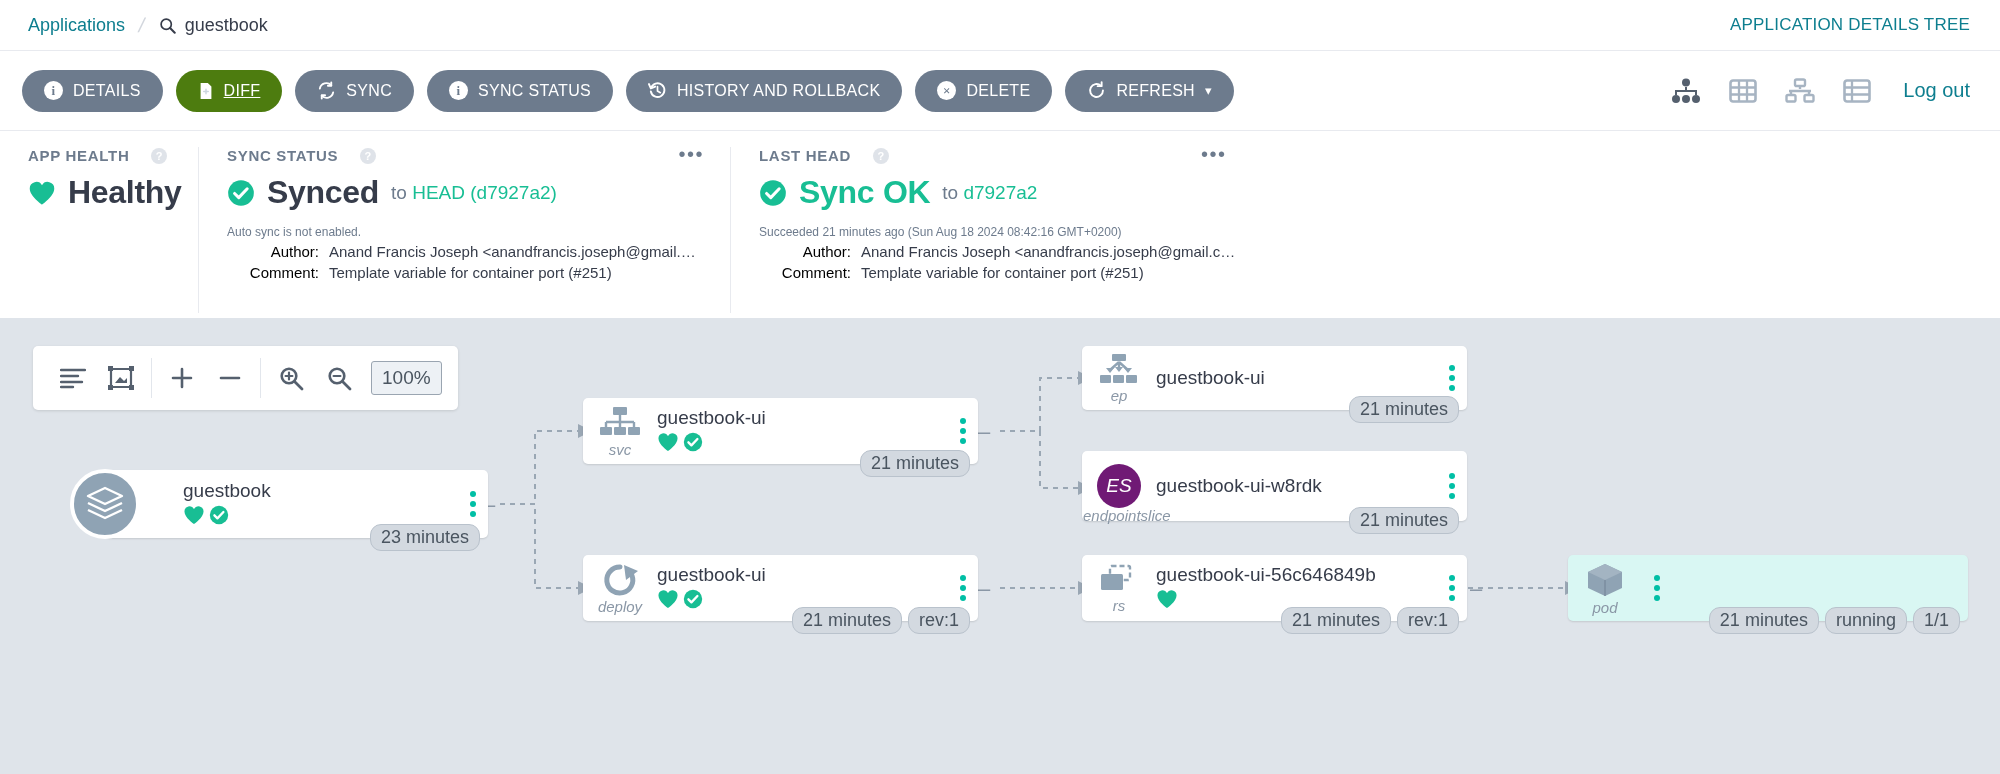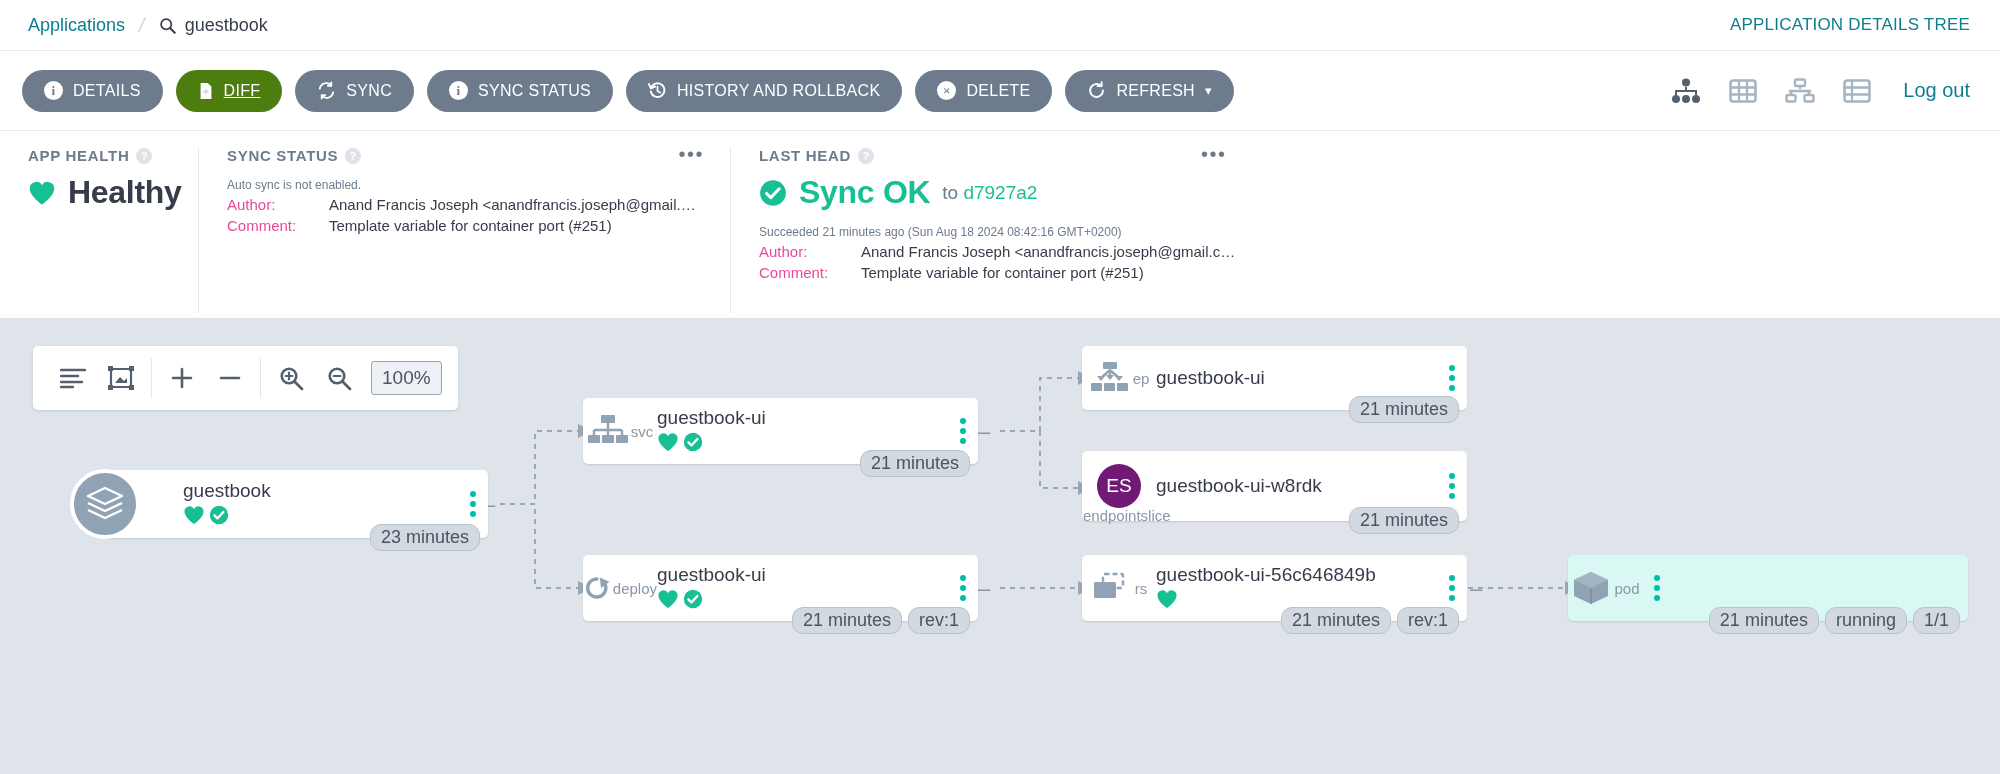--- a/index.html
+++ b/index.html
@@ -52,35 +52,35 @@
   .logout { color:#0d7e8f; font-size:20px; cursor:pointer; margin-left:4px; }
 
   
   .status-strip { display:flex; height:182px; background:#fff; padding-top:16px; }
   .st-col { padding:0 28px; position:relative; }
   .st-col.health { width:198px; }
   .st-col.sync { width:532px; border-left:1px solid #e8eaef; }
   .st-col.last { flex:1; border-left:1px solid #e8eaef; }
   .st-title {
     font-size:15px; color:#6d7b8d; letter-spacing:.7px; font-weight:bold;
-    display:flex; align-items:center; gap:7px; margin-bottom:10px;
+    display:flex; align-items:center; gap:22px; margin-bottom:10px;
   }
   .qmark {
     width:16px;height:16px;border-radius:50%;background:#dfe3e9;color:#fff;
     font-size:11px;display:inline-flex;align-items:center;justify-content:center;
     font-weight:bold;cursor:pointer;
   }
   .st-main { display:flex; align-items:center; gap:12px; }
   .st-big { font-size:32px; font-weight:bold; letter-spacing:-.3px; }
   .st-big.green { color:#18be94; }
   .st-sub { font-size:19px; color:#6d7b8d; }
   .st-sub b { color:#18be94; font-weight:normal; }
   .st-note { font-size:12px; color:#6d7b8d; margin-top:14px; }
   .kv { display:flex; font-size:15px; margin-top:4px; }
-  .kv .k { width:92px; text-align:left; color:#ec4899; margin-right:10px; flex:none; }
+  .kv .k { width:92px; text-align:right; color:#000000; margin-right:10px; flex:none; }
   .kv .v { color:#363c4a; white-space:nowrap; overflow:hidden; text-overflow:ellipsis; }
   .st-col.sync .kv .v { max-width:380px; }
   .dots {
     position:absolute; right:26px; top:2px; color:#6d7b8d;
     letter-spacing:1.5px; font-size:20px; cursor:pointer; line-height:10px;
   }
   .heart { width:28px;height:26px; flex:none;}
   .circ-check { width:28px;height:28px; flex:none;}
 
   
@@ -101,22 +101,22 @@
   }
 
   
   .node {
     position:absolute; background:#fff; border-radius:5px;
     box-shadow:0 1px 2px rgba(0,0,0,.12);
     display:flex; align-items:center;
   }
   .node.highlight { background:#d9f7f3; }
   .node-ico {
-    width:74px; flex:none; display:flex; 
-    align-items:center; justify-content:center; color:#8fa3b4; gap:2px;
+    width:74px; flex:none; display:flex; flex-direction:column;
+    align-items:center; justify-content:center; color:#8fa3b4; gap:2px;font-style:italic;
   }
   .node-kind { font-size:15px; color:#8a97a6; line-height:1; }
   .node-body { flex:1; min-width:0; padding-right:6px; }
   .node-name { font-size:19px; color:#363c4a; white-space:nowrap; overflow:hidden; text-overflow:ellipsis; }
   .node-icons { display:flex; align-items:center; gap:4px; margin-top:3px; height:24px; }
   .kebab { width:30px; flex:none; display:flex; flex-direction:column; align-items:center; gap:4px; cursor:pointer; }
   .kebab i { width:6px; height:6px; border-radius:50%; background:#00bfa5; display:block; }
   .badges { position:absolute; right:8px; bottom:-13px; display:flex; gap:6px; }
   .badge {
     background:#d3d9e0; color:#4a5560; border:1px solid #b9c2cc;
@@ -268,20 +268,33 @@
       </span>
       <span class="st-big">Healthy</span>
     </div>
   </div>
 
   <div class="st-col sync">
     <div class="dots">•••</div>
     <div class="st-title">
       <span>SYNC STATUS</span>
       <span class="qmark">?</span>
+    </div>
+    <div class="st-main">
+      <span class="circ-check">
+        <svg width="28" height="28" viewBox="0 0 24 24">
+            <circle cx="12" cy="12" r="11" fill="#18be94"></circle>
+            <path d="M6.5 12.4l3.6 3.6 7.2-7.6" stroke="#fff" stroke-width="2.6" fill="none" stroke-linecap="round" stroke-linejoin="round"></path>
+          </svg>
+      </span>
+      <span class="st-big">Synced</span>
+      <span class="st-sub">
+        <span>to</span>
+        <b>HEAD (d7927a2)</b>
+      </span>
     </div>
     <div class="st-note">Auto sync is not enabled.</div>
     <div class="kv">
       <span class="k">Author:</span>
       <span class="v">Anand Francis Joseph &lt;anandfrancis.joseph@gmail.c…</span>
     </div>
     <div class="kv">
       <span class="k">Comment:</span>
       <span class="v">Template variable for container port (#251)</span>
     </div>

